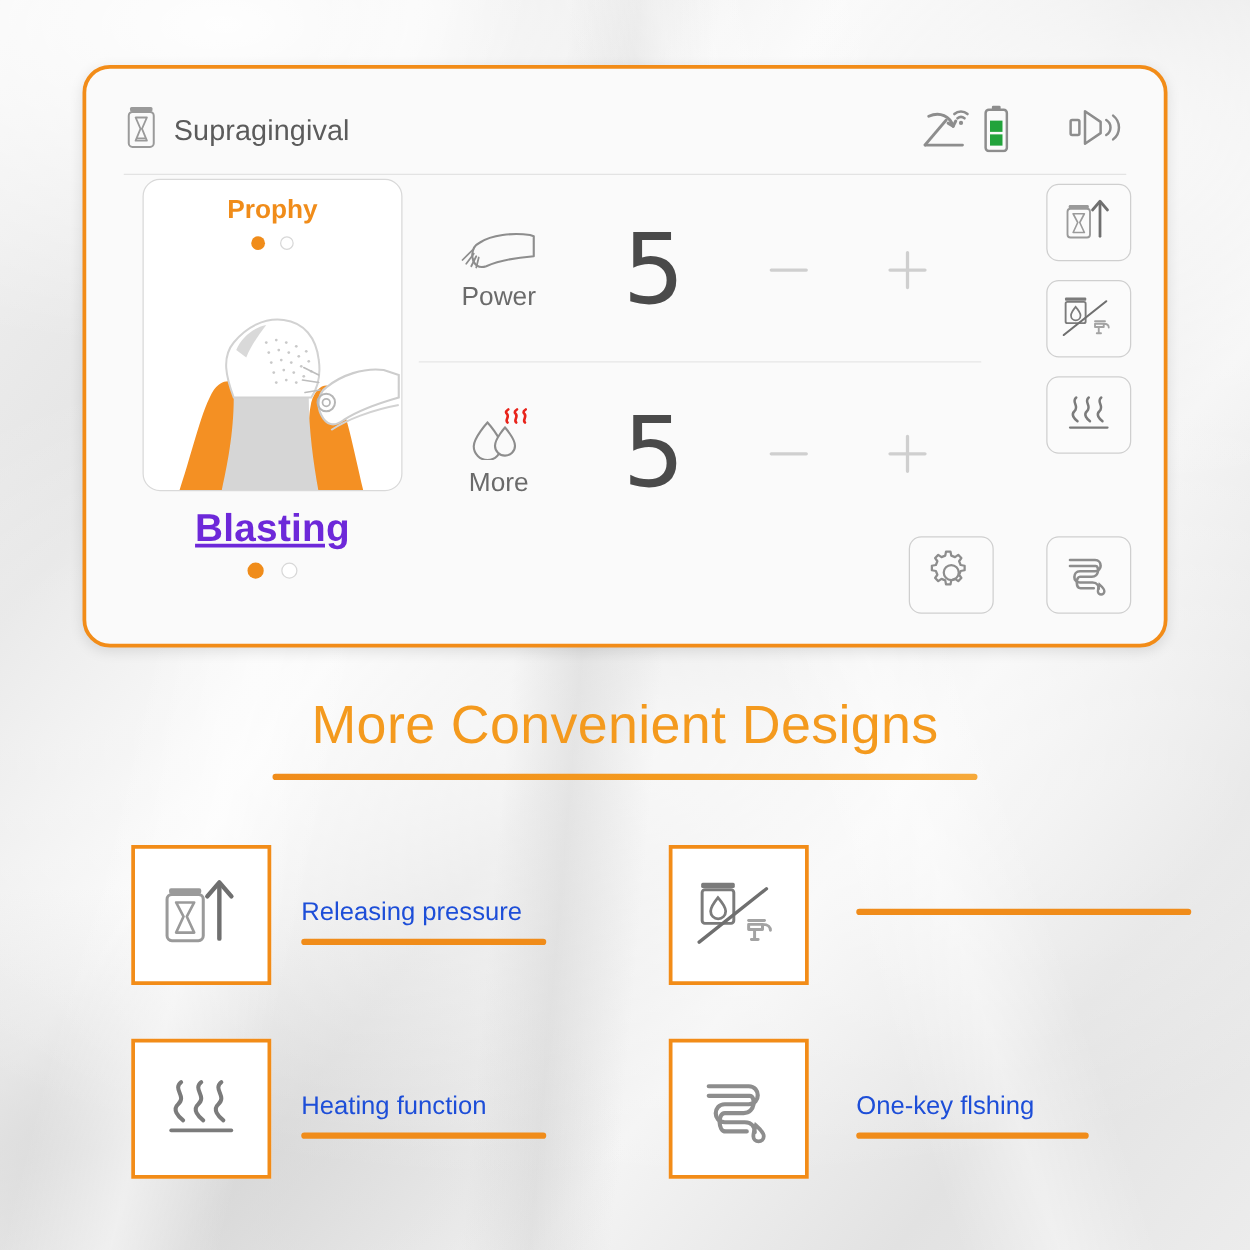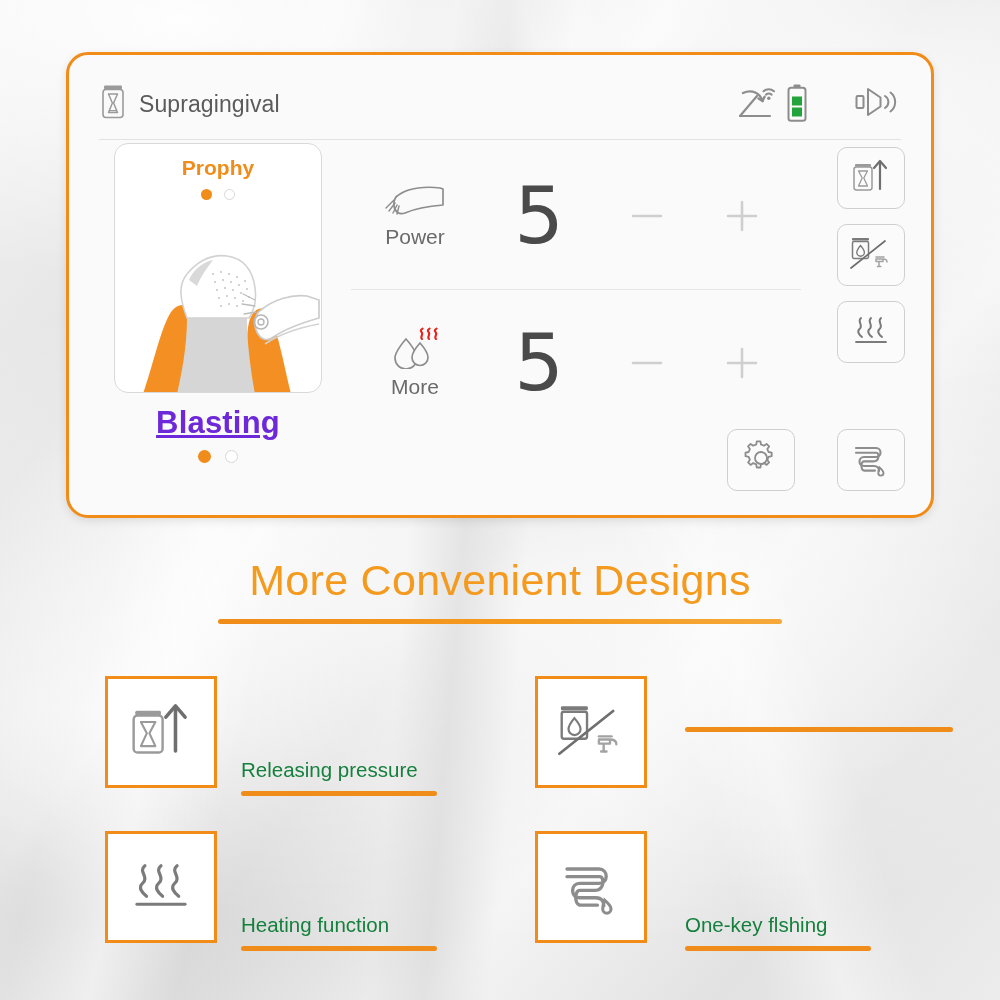--- a/index.html
+++ b/index.html
@@ -126,21 +126,21 @@
     font-weight: 700;
     letter-spacing: .2px;
     text-decoration: underline;
   }
   .blasting-dots { display: flex; justify-content: center; gap: 14px; margin-top: 9px; }
   .blasting-dots .dot { width: 13px; height: 13px; }
 
   
   .controls {
     position: absolute;
-    left: 282px; top: 88px;
+    left: 266px; top: 88px;
     width: 450px; height: 292px;
   }
   .ctl-row {
     position: relative;
     height: 146px;
     display: flex;
     align-items: center;
   }
   .ctl-row + .ctl-row { border-top: 1px solid #e6e6e6; }
 
@@ -233,24 +233,23 @@
     background: #ffffff;
     border: 3px solid #F28C18;
     display: flex; align-items: center; justify-content: center;
     flex: 0 0 auto;
   }
   .feat-text {
     margin-left: 24px;
     padding-top: 42px;
   }
   .feat-label {
-    color: #15803d;
+    color: #1d4ed8;
     font-size: 20.5px;
     white-space: nowrap;
-    margin-top: 40px;
   }
   .feat-rule {
     height: 5px;
     margin-top: 9px;
     background: #F08C1A;
     border-radius: 3px;
   }
   .feature-0 .feat-rule { width: 196px; }
   .feature-1 .feat-rule { width: 268px; }
   .feature-2 .feat-rule { width: 196px; }

